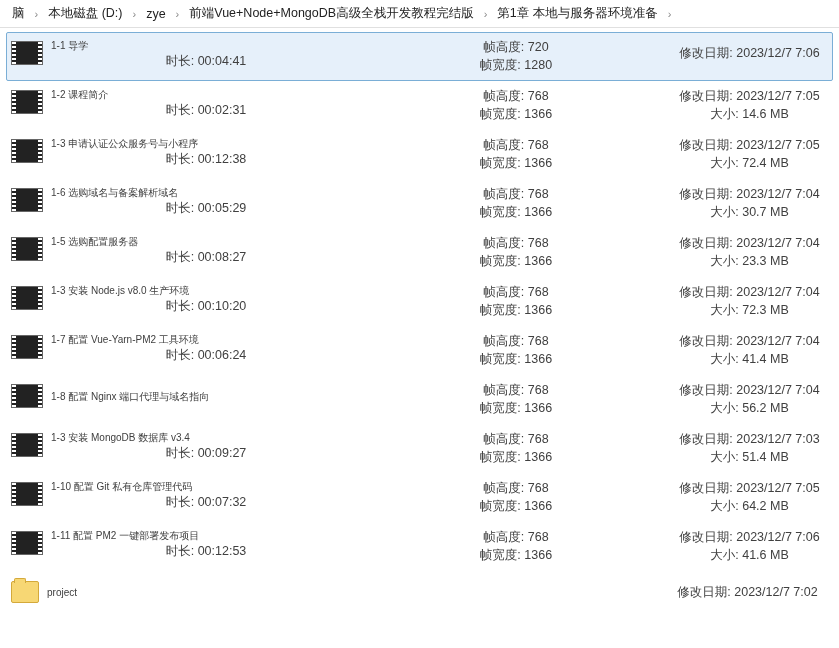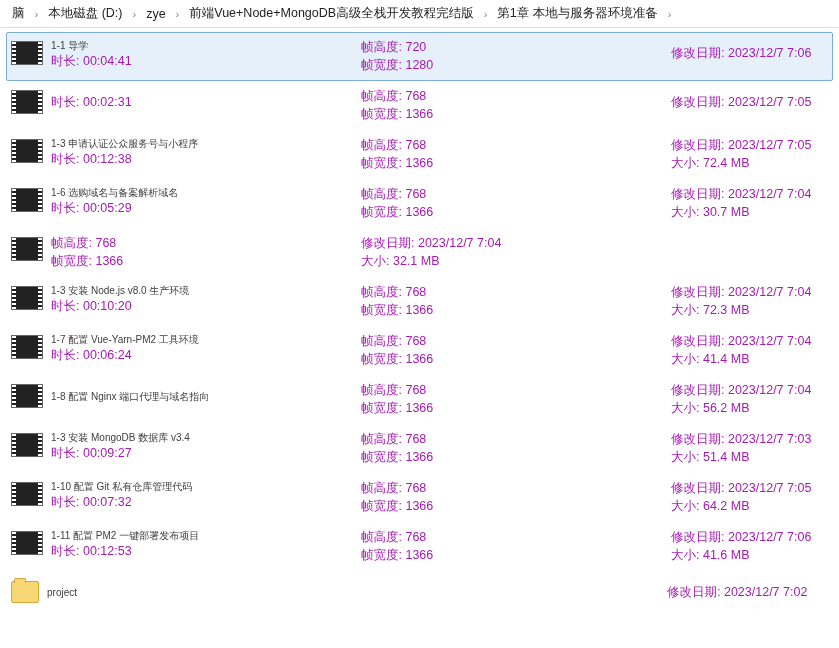--- a/index.html
+++ b/index.html
@@ -93,23 +93,24 @@
   .col-dim  { width: 310px; }
   .col-meta { flex: 1; }
   .line1 {
     font-size: 10px;
     color: #404040;
     line-height: 1.4;
     white-space: nowrap;
   }
   .line2 {
     font-size: 12.5px;
-    color: #a21caf;
+    color: #404040;
     line-height: 1.4;
     white-space: nowrap;
+    text-align: center;
   }
 </style>
 </head>
 <body>
 
 <div class="breadcrumb">
   <span class="crumb">脑</span>
   <span class="sep">›</span>
   <span class="crumb">本地磁盘 (D:)</span>
   <span class="sep">›</span>
@@ -132,28 +133,30 @@
         <div class="line2">帧高度: 720</div>
         <div class="line2">帧宽度: 1280</div>
       </div>
       <div class="col col-meta">
         <div class="line2">修改日期: 2023/12/7 7:06</div>
       </div>
     </div>
     <div class="file-row">
       <div class="thumb video"></div>
       <div class="col col-name">
+        <div class="line1">1-2 课程简介</div>
         <div class="line2">时长: 00:02:31</div>
       </div>
       <div class="col col-dim">
         <div class="line2">帧高度: 768</div>
         <div class="line2">帧宽度: 1366</div>
       </div>
       <div class="col col-meta">
         <div class="line2">修改日期: 2023/12/7 7:05</div>
+        <div class="line2">大小: 14.6 MB</div>
       </div>
     </div>
     <div class="file-row">
       <div class="thumb video"></div>
       <div class="col col-name">
         <div class="line1">1-3 申请认证公众服务号与小程序</div>
         <div class="line2">时长: 00:12:38</div>
       </div>
       <div class="col col-dim">
         <div class="line2">帧高度: 768</div>
@@ -174,27 +177,31 @@
         <div class="line2">帧高度: 768</div>
         <div class="line2">帧宽度: 1366</div>
       </div>
       <div class="col col-meta">
         <div class="line2">修改日期: 2023/12/7 7:04</div>
         <div class="line2">大小: 30.7 MB</div>
       </div>
     </div>
     <div class="file-row">
       <div class="thumb video"></div>
-      <div class="col col-dim">
-        <div class="line2">帧高度: 768</div>
-        <div class="line2">帧宽度: 1366</div>
-      </div>
-      <div class="col col-meta">
-        <div class="line2">修改日期: 2023/12/7 7:04</div>
-        <div class="line2">大小: 32.1 MB</div>
+      <div class="col col-name">
+        <div class="line1">1-5 选购配置服务器</div>
+        <div class="line2">时长: 00:08:27</div>
+      </div>
+      <div class="col col-dim">
+        <div class="line2">帧高度: 768</div>
+        <div class="line2">帧宽度: 1366</div>
+      </div>
+      <div class="col col-meta">
+        <div class="line2">修改日期: 2023/12/7 7:04</div>
+        <div class="line2">大小: 23.3 MB</div>
       </div>
     </div>
     <div class="file-row">
       <div class="thumb video"></div>
       <div class="col col-name">
         <div class="line1">1-3 安装 Node.js v8.0 生产环境</div>
         <div class="line2">时长: 00:10:20</div>
       </div>
       <div class="col col-dim">
         <div class="line2">帧高度: 768</div>

